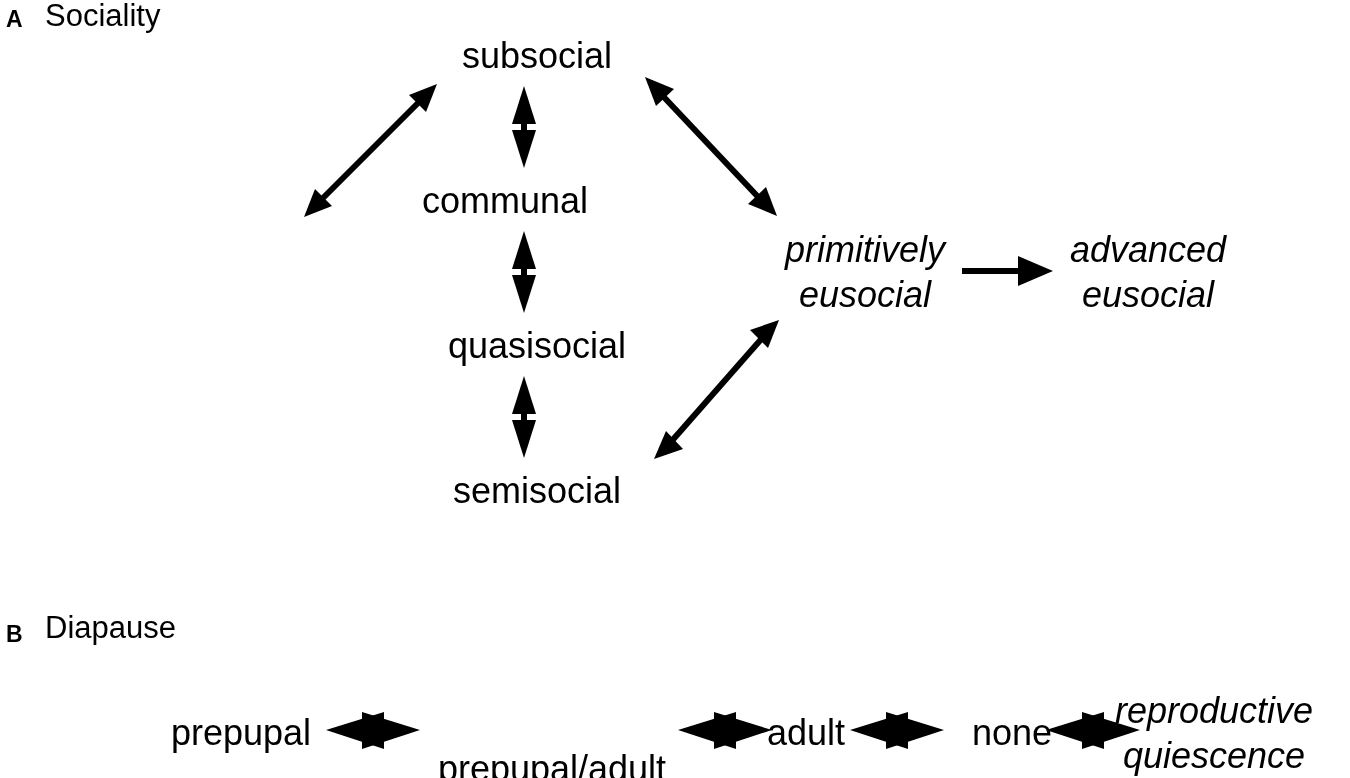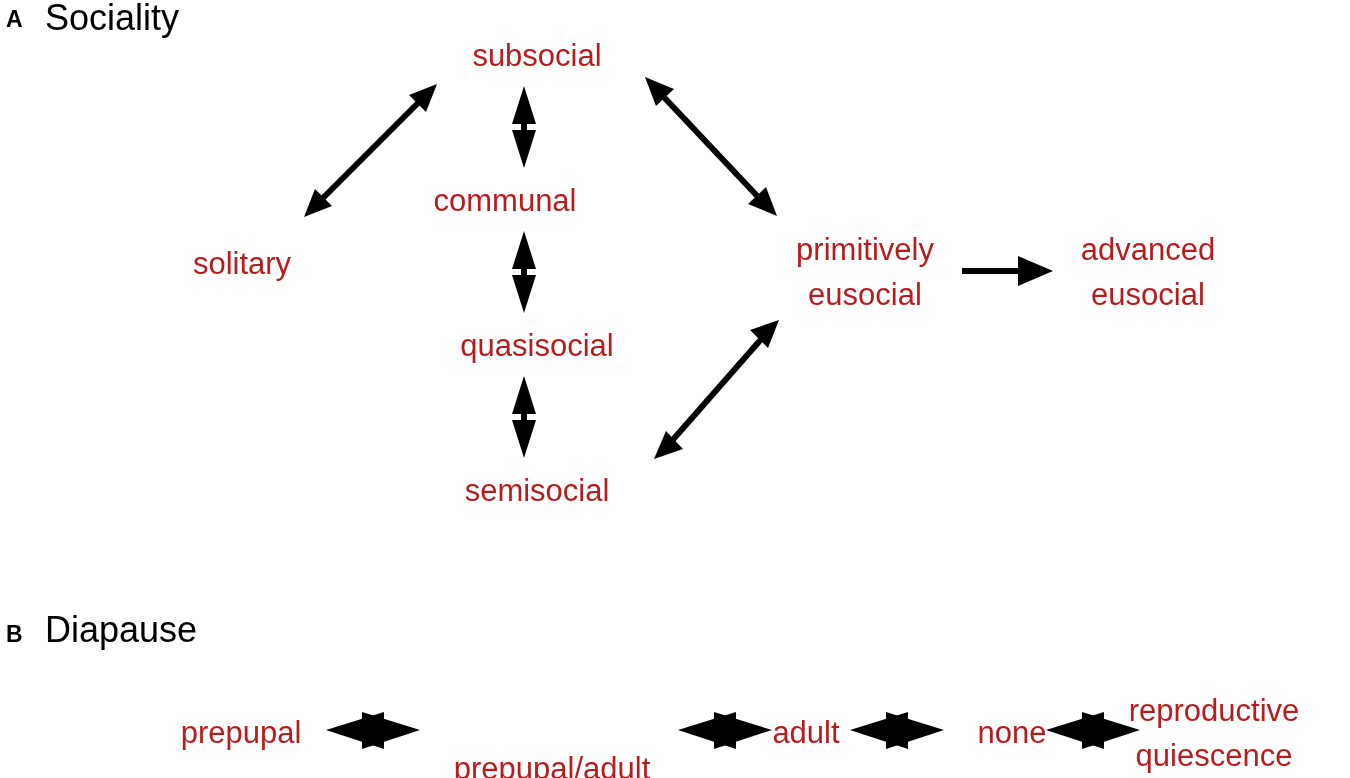--- a/index.html
+++ b/index.html
@@ -20,37 +20,38 @@
   }
   .panel-letter {
     position: absolute;
     font-weight: bold;
     font-size: 23px;
     line-height: 1;
     color: #000;
   }
   .panel-title {
     position: absolute;
-    font-size: 36px;
+    font-size: 31px;
     line-height: 1;
     color: #000;
     white-space: nowrap;
   }
   .node {
     position: absolute;
-    font-size: 31px;
+    font-size: 36px;
     line-height: 44px;
-    color: #b91c1c;
+    color: #000000;
     text-align: center;
     white-space: nowrap;
     transform: translate(-50%, -50%);
   }
   .node.two-line {
     white-space: normal;
     line-height: 45px;
+    font-style: italic;
   }
   .node .ln { display: block; }
   svg.arrows {
     position: absolute;
     left: 0;
     top: 0;
     width: 1350px;
     height: 778px;
     pointer-events: none;
   }
@@ -61,21 +62,20 @@
   }
 </style>
 </head>
 <body>
 
 <div id="canvas">
 
   <div class="panel-letter" style="left:6px; top:8px;">A</div>
   <div class="panel-title" style="left:45px; top:0px;">Sociality</div>
 
-  <div class="node" style="left:242px; top:264px;">solitary</div>
   <div class="node" style="left:537px; top:56px;">subsocial</div>
   <div class="node" style="left:505px; top:201px;">communal</div>
   <div class="node" style="left:537px; top:346px;">quasisocial</div>
   <div class="node" style="left:537px; top:491px;">semisocial</div>
 
   <div class="node two-line" style="left:865px; top:272px;">
     <span class="ln">primitively</span>
     <span class="ln">eusocial</span>
   </div>
 

